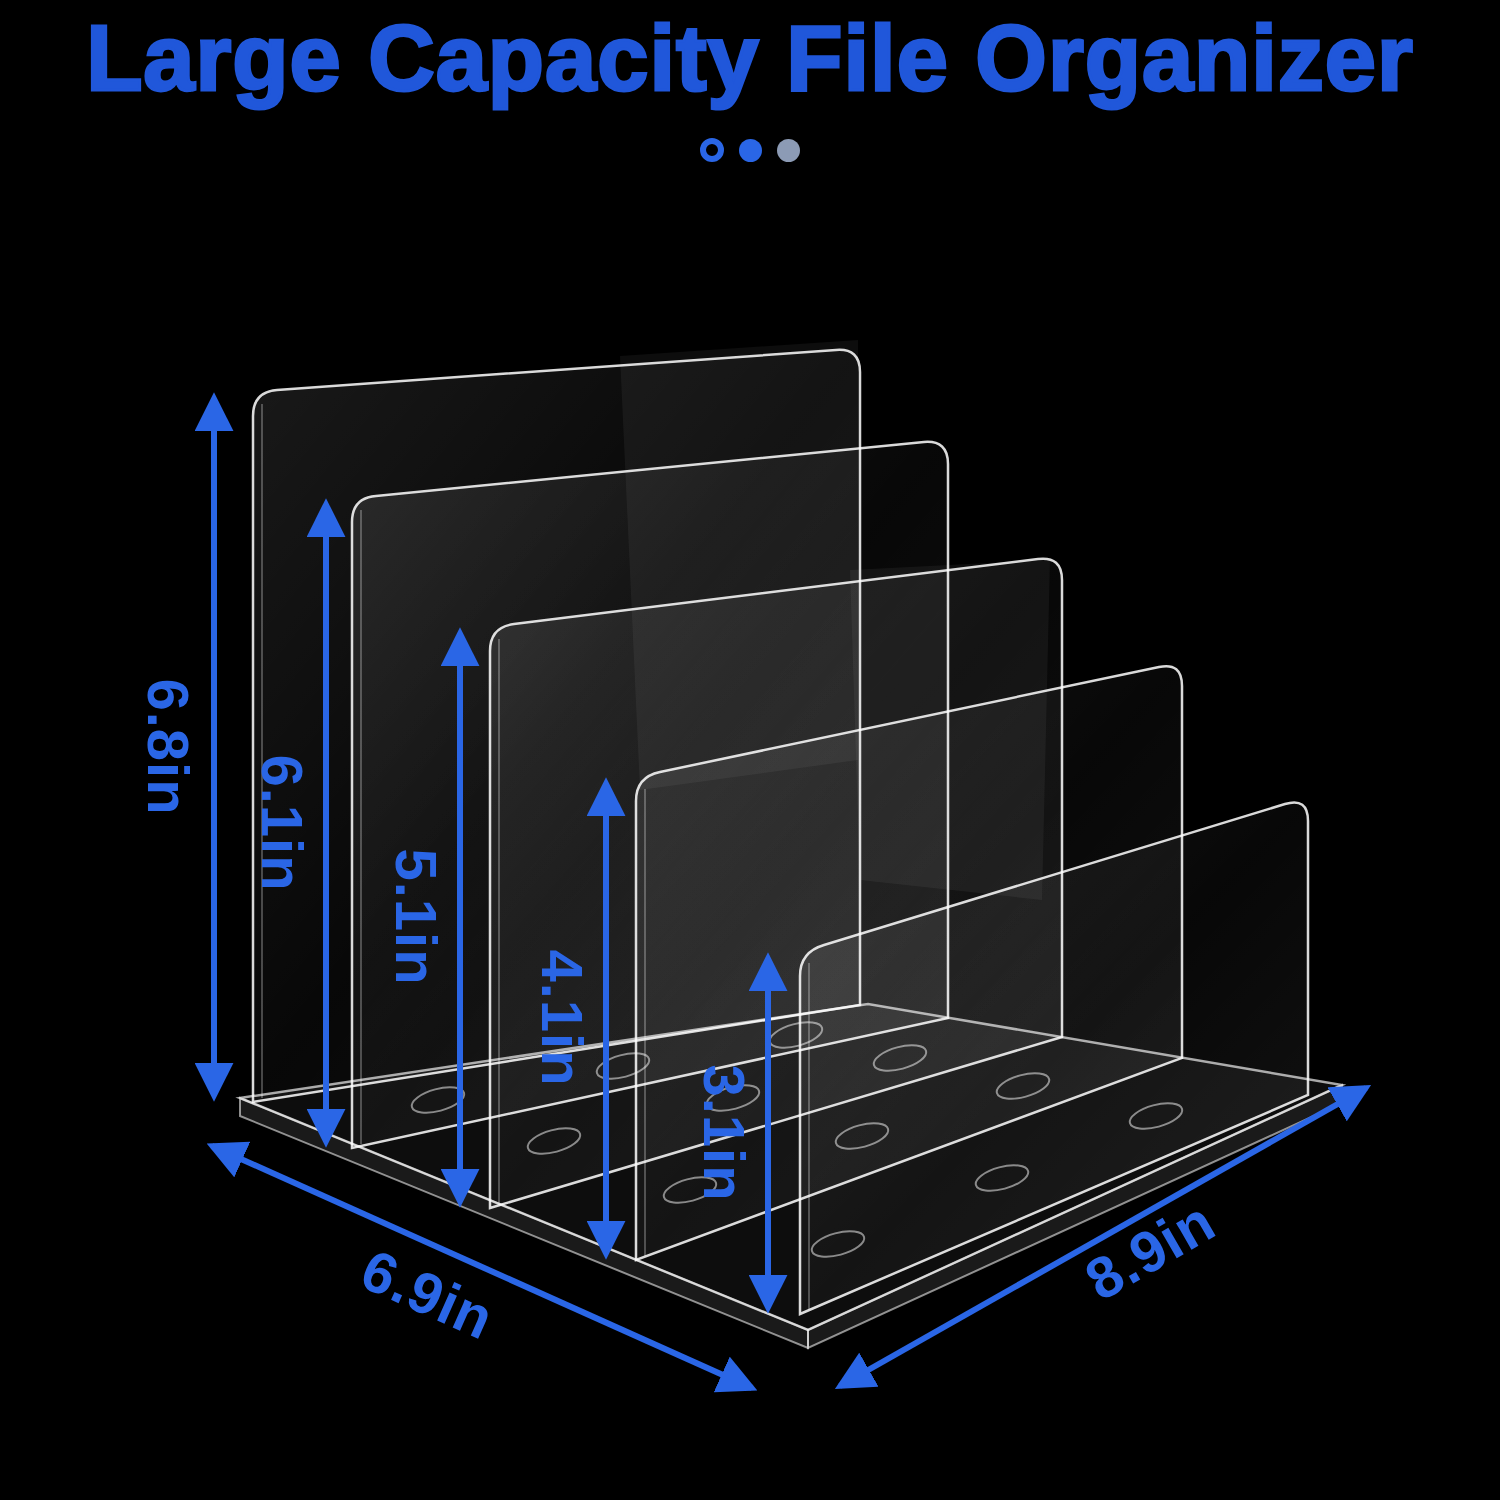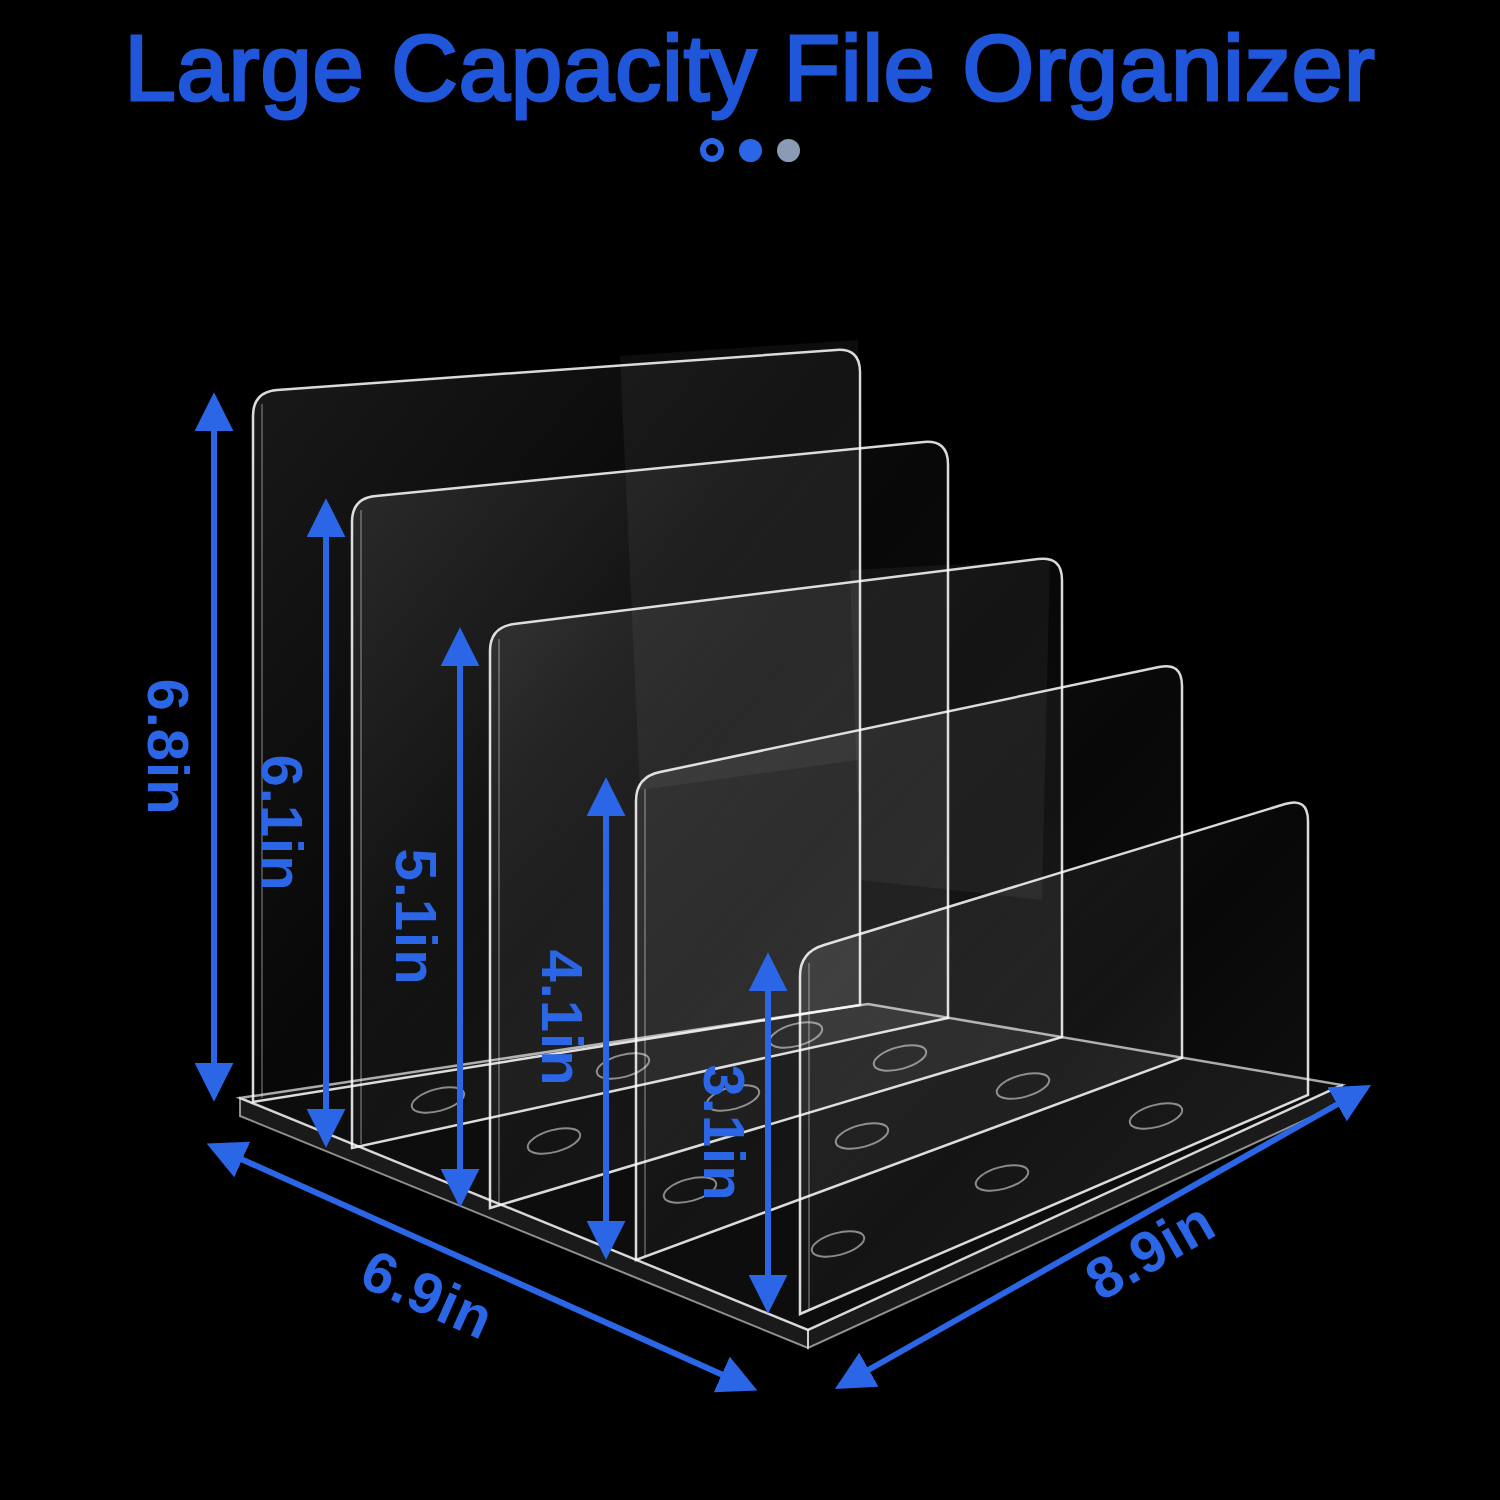--- a/index.html
+++ b/index.html
@@ -7,23 +7,23 @@
     --title-blue:#2057DA;
     --dimension-blue:#2A66E6;
     --dot-gray:#8C9BB5;
     --product-outline:#FFFFFF;
   }
   *{margin:0;padding:0;box-sizing:border-box;}
   html,body{width:1500px;height:1500px;background:var(--background);overflow:hidden;}
   .stage{position:relative;width:1500px;height:1500px;background:var(--background);
          font-family:"Liberation Sans", sans-serif;}
   .title{
-    position:absolute;top:16px;left:0;width:100%;
+    position:absolute;top:6px;left:0;width:100%;
     text-align:center;
-    font-size:92px;font-weight:400;letter-spacing:1px;
+    font-size:92px;font-weight:700;letter-spacing:1px;
     color:var(--title-blue);
     -webkit-text-stroke:3px var(--title-blue);
   }
   .dots{
     position:absolute;top:138px;left:0;width:100%;
     display:flex;justify-content:center;align-items:center;gap:15px;
   }
   .dot{display:inline-block;border-radius:50%;}
   .dot.ring{width:24px;height:24px;border:6px solid var(--dimension-blue);background:transparent;}
   .dot.solid{width:23px;height:23px;background:var(--dimension-blue);}

